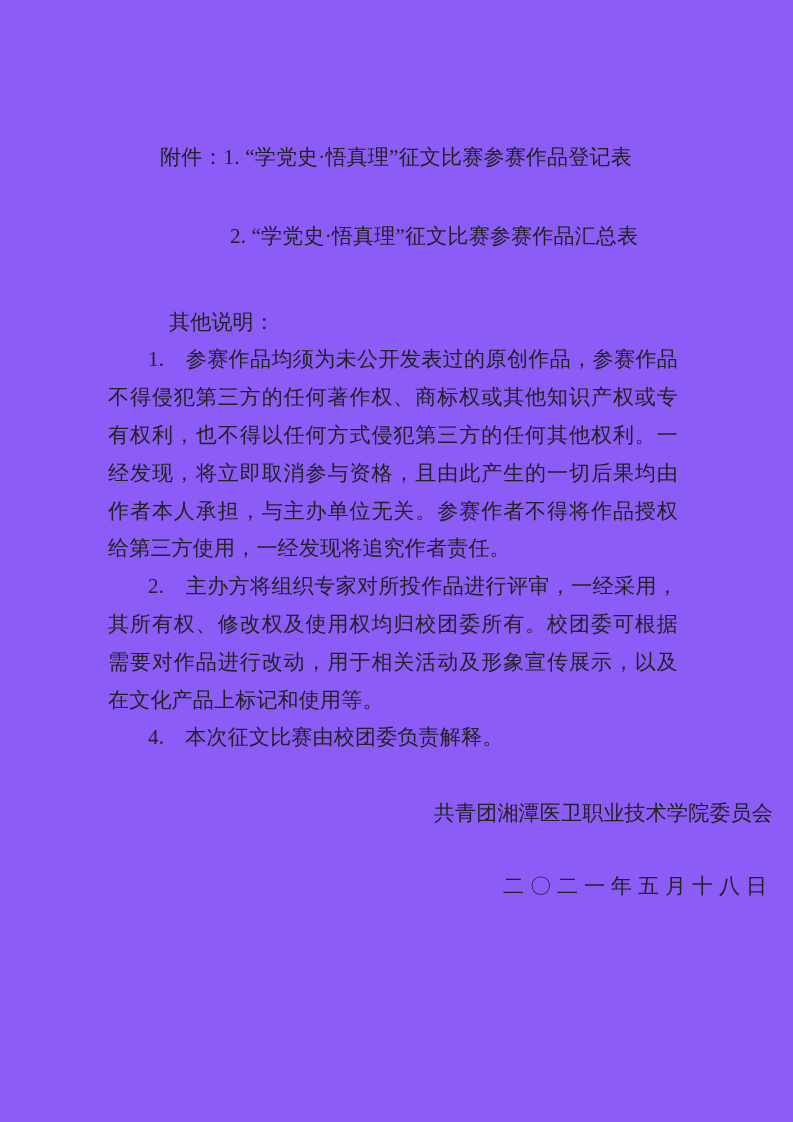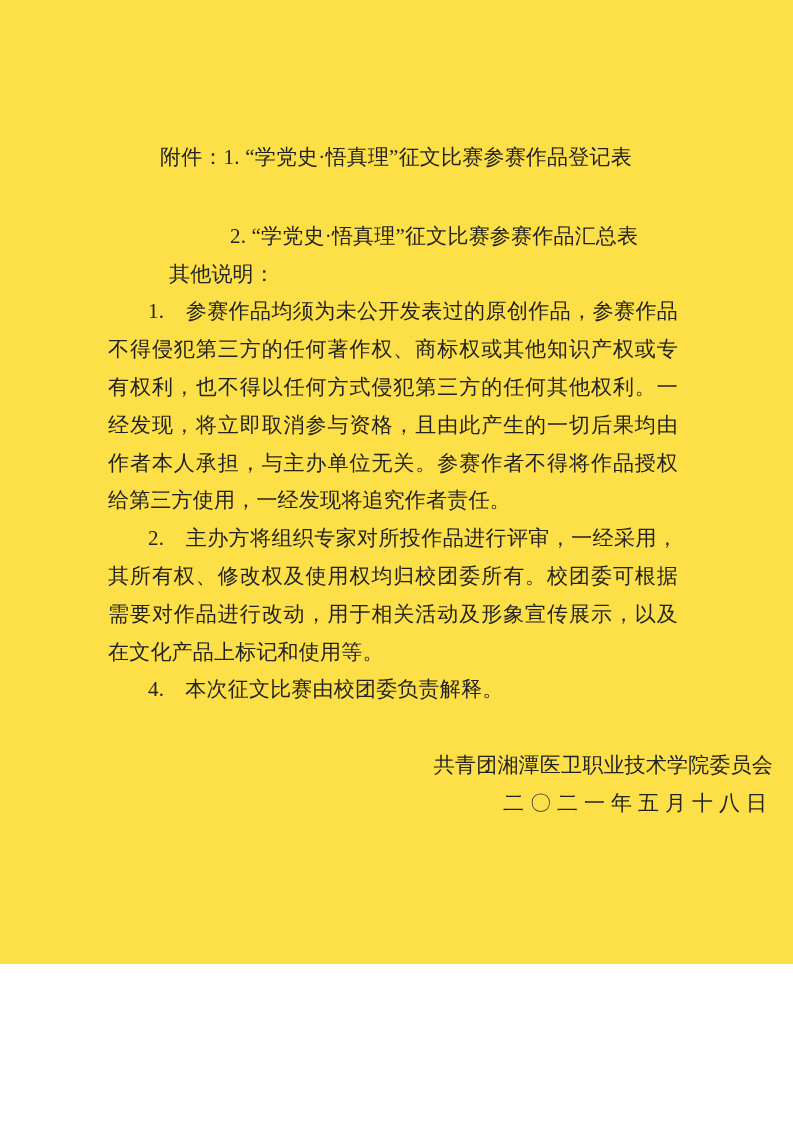--- a/index.html
+++ b/index.html
@@ -3,22 +3,22 @@
 <meta charset="utf-8">
 <style>
   html, body {
     margin: 0;
     padding: 0;
     background: #ffffff;
   }
   .page {
     position: relative;
     width: 793px;
-    height: 964px;
-    background: #fde047;
+    height: 1122px;
+    background: #8b5cf6;
     overflow: hidden;
   }
   .content {
     position: absolute;
     left: 108px;
     top: 139px;
     width: 570px;
     font-family: "Liberation Serif", "DejaVu Serif", serif;
     font-size: 21px;
     line-height: 37.8px;
@@ -34,36 +34,38 @@
     white-space: nowrap;
   }
   .attach-line-2 {
     padding-left: 122px;
     white-space: nowrap;
     margin-top: 41px;
   }
   .section-heading {
     padding-left: 61px;
     white-space: nowrap;
+    margin-top: 48px;
   }
   .para {
     text-align: justify;
     text-indent: 40px;
   }
   .signature-block {
     margin-top: 37.8px;
     text-align: right;
     transform: translateX(95px);
   }
   .signature {
     white-space: nowrap;
   }
   .date {
     white-space: nowrap;
     letter-spacing: 6px;
+    margin-top: 35px;
   }
 </style>
 </head>
 <body>
 
 <div class="page">
   <div class="content">
     <div class="line attach-line-1">附件：1. “学党史·悟真理”征文比赛参赛作品登记表</div>
     <div class="line attach-line-2">2. “学党史·悟真理”征文比赛参赛作品汇总表</div>
     <div class="line section-heading">其他说明：</div>

